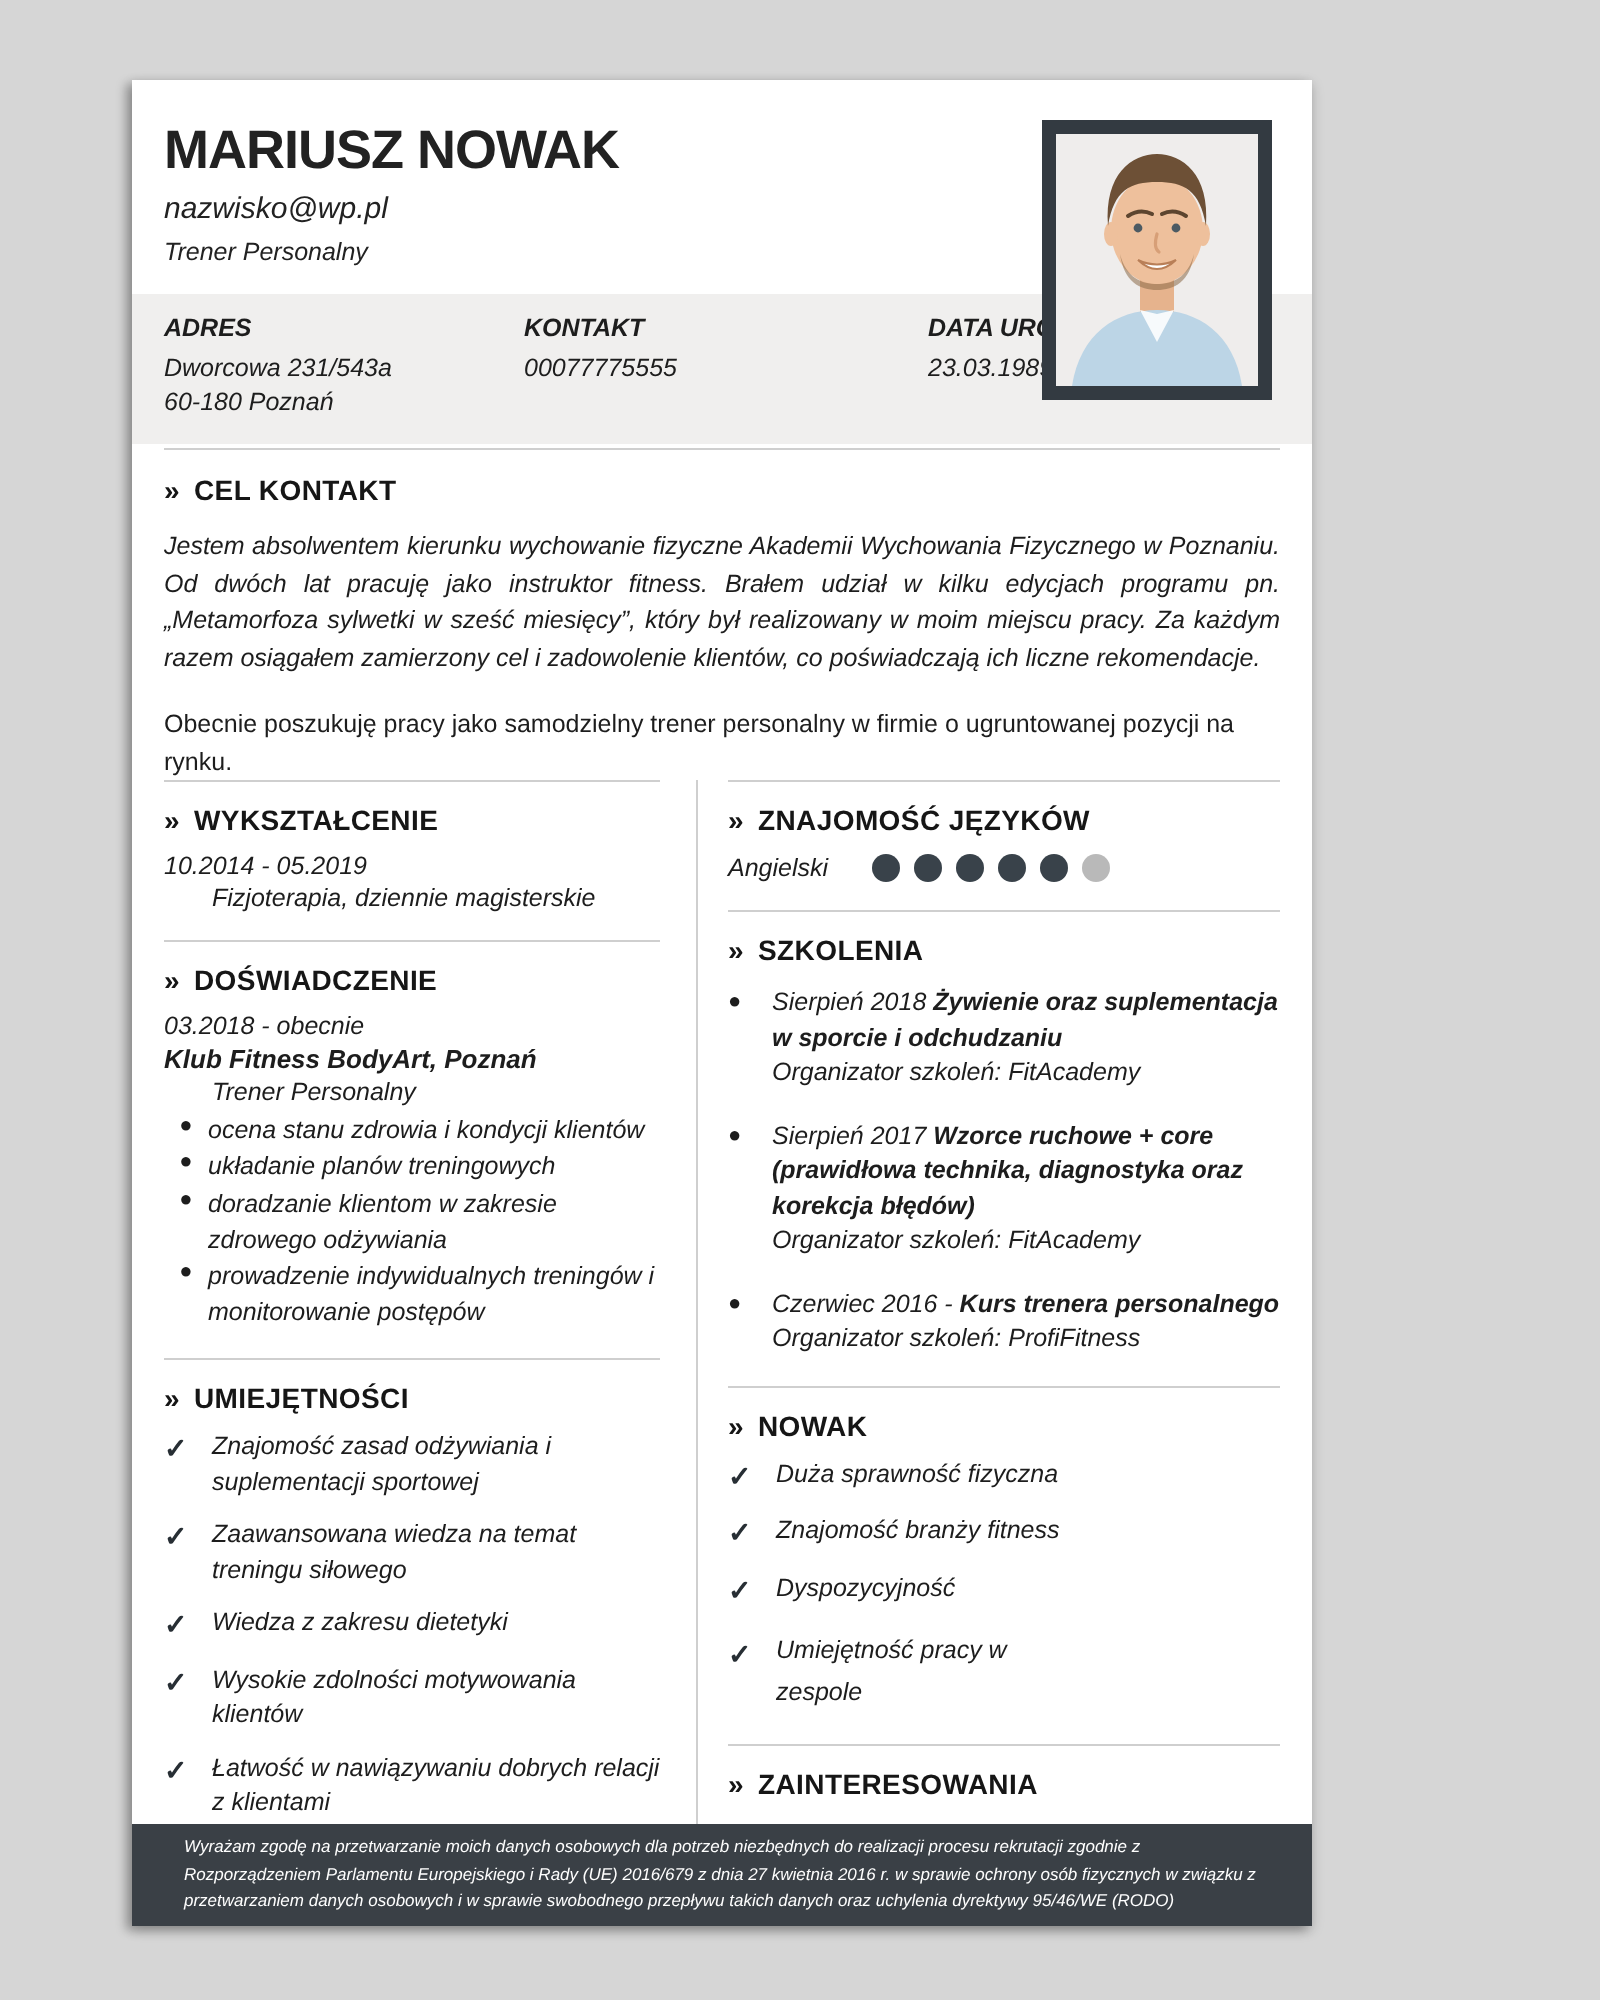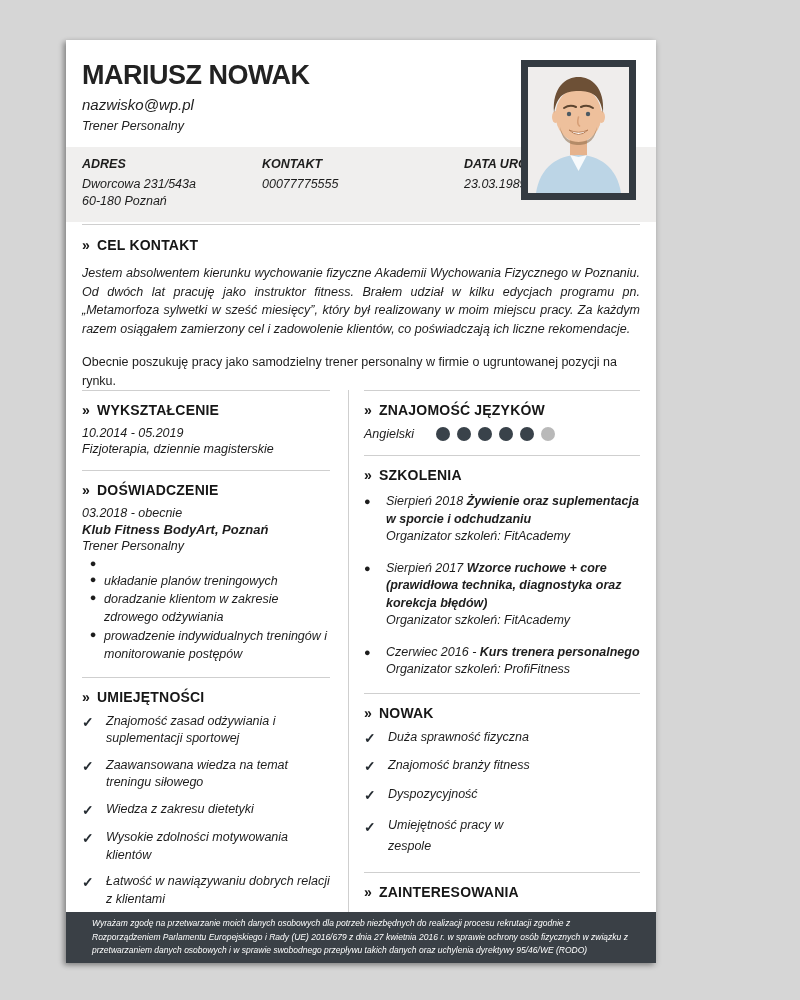--- a/index.html
+++ b/index.html
@@ -43,21 +43,21 @@
   .objective { border-top:1px solid #cfcfcf; padding-top:12px; }
   .obj-p1 { font-size:12.5px; font-style:italic; text-align:justify; line-height:1.5; margin-top:11px; }
   .obj-p2 { font-size:12.5px; line-height:1.5; margin-top:14px; margin-bottom:0; }
   
   .cols { display:flex; }
   .col-left { width:352px; padding-right:18px; border-right:1px solid #cfcfcf; }
   .col-right { flex:1; padding-left:15px; }
   .section { border-top:1px solid #cfcfcf; padding-top:11px; margin-bottom:14px; }
   .period { font-size:12.5px; font-style:italic; margin-top:8px; }
   .org { font-size:13px; font-weight:bold; font-style:italic; margin-top:2px; }
-  .role { font-size:12.5px; font-style:italic; margin-top:2px; }
+  .role { font-size:12.5px; font-style:italic; margin-top:2px;margin-left:24px; }
   .blist { margin-top:3px; }
   .brow { display:flex; font-size:12.5px; font-style:italic; line-height:1.45; }
   .brow .dot { width:22px; text-align:center; flex:0 0 22px; font-size:11px; }
   .checklist { margin-top:8px; }
   .crow { display:flex; margin-bottom:9px; font-size:12.5px; font-style:italic; line-height:1.4; }
   .crow .ck { flex:0 0 24px; font-weight:bold; font-size:14px; color:#272e34; font-style:normal; }
   .crow .ctext { white-space:pre-wrap; }
   
   .langrow { display:flex; align-items:flex-start; margin-top:9px; margin-bottom:4px; }
   .langname { font-size:12.5px; font-style:italic; width:72px; }
@@ -160,20 +160,21 @@
         </div>
 
         <div class="section">
           <div class="sec-head"><span class="chev">»</span><span>DOŚWIADCZENIE</span></div>
           <div class="period">03.2018 - obecnie</div>
           <div class="org">Klub Fitness BodyArt, Poznań</div>
           <div class="role">Trener Personalny</div>
           <div class="blist">
             <div class="brow">
                 <span class="dot">●</span>
+                <span>ocena stanu zdrowia i kondycji klientów</span>
               </div>
             <div class="brow">
                 <span class="dot">●</span>
                 <span>układanie planów treningowych</span>
               </div>
             <div class="brow">
                 <span class="dot">●</span>
                 <span>doradzanie klientom w zakresie zdrowego odżywiania</span>
               </div>
             <div class="brow">

